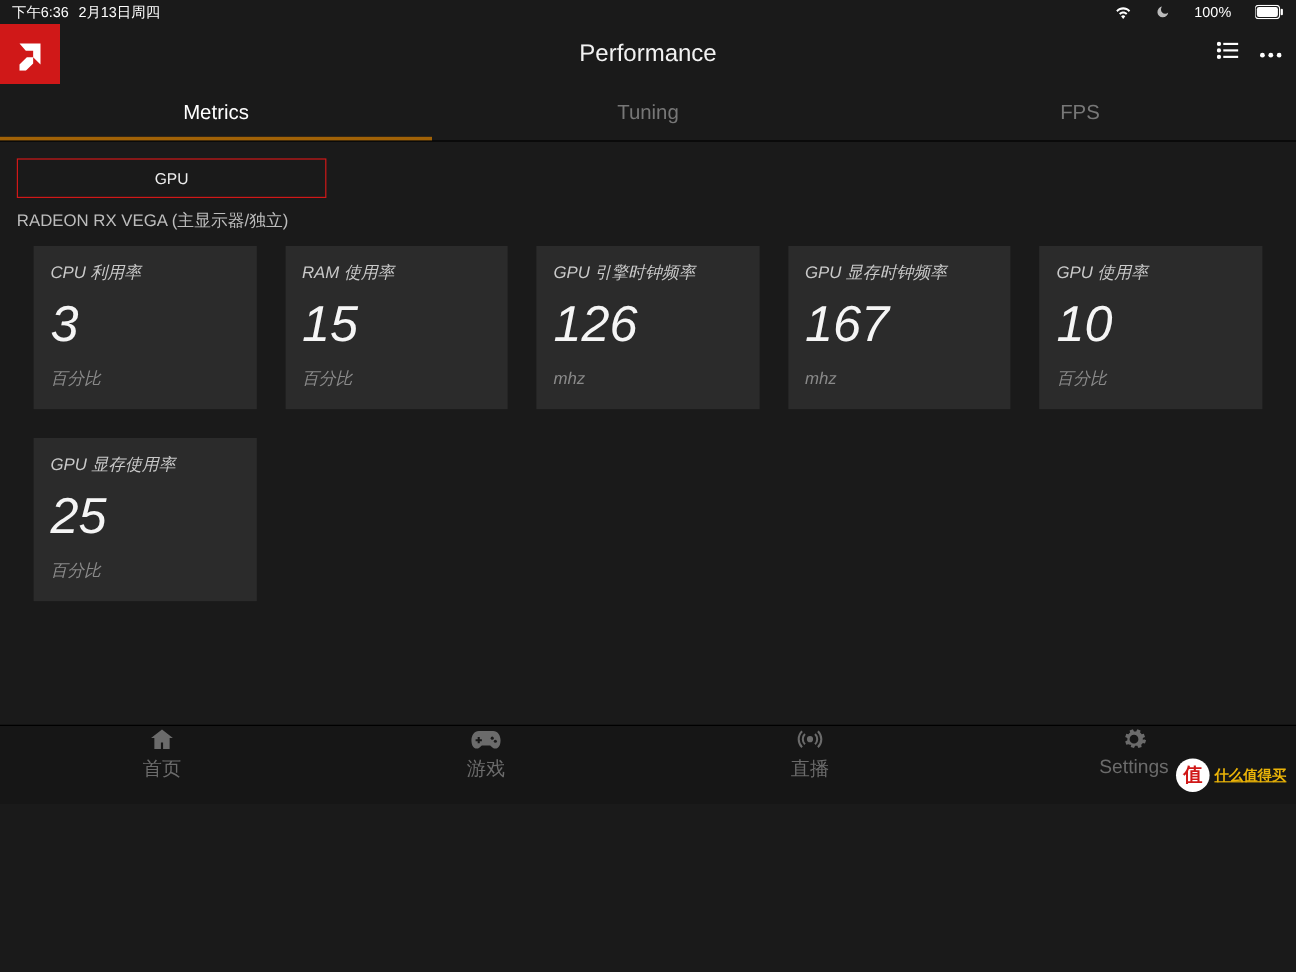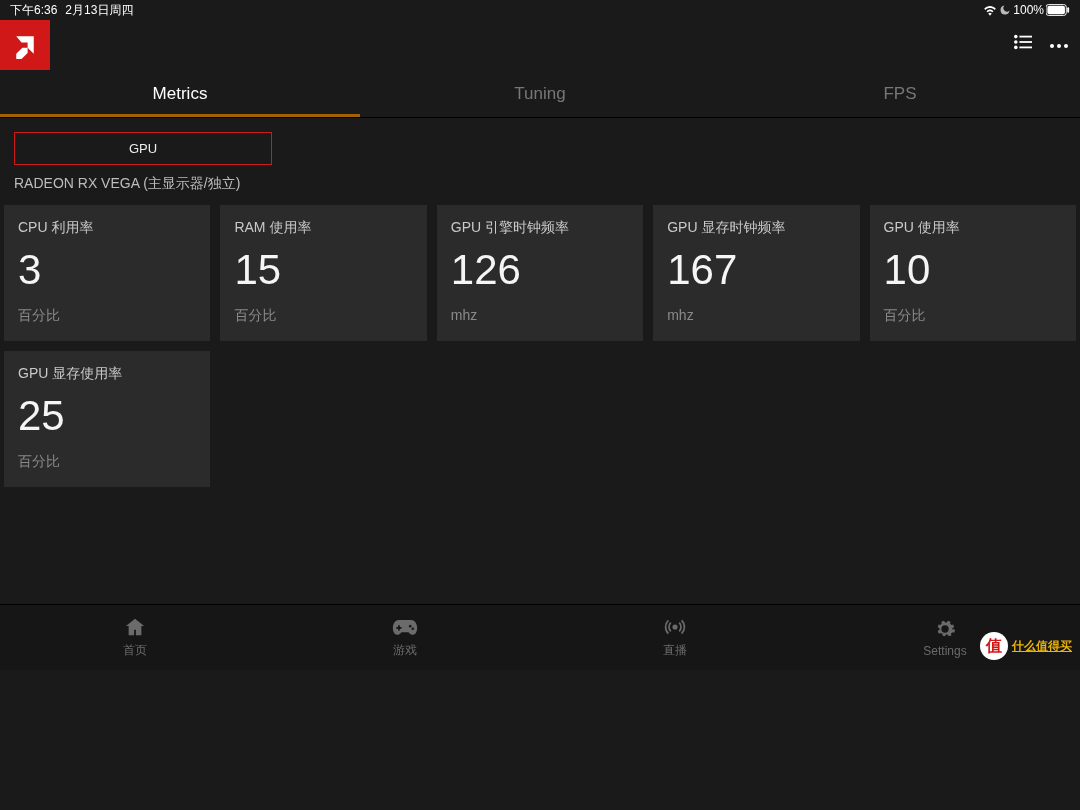--- a/index.html
+++ b/index.html
@@ -2,21 +2,21 @@
 <html><head>
 <meta charset="utf-8">
 <style>
   * { margin: 0; padding: 0; box-sizing: border-box; }
   html, body { width: 1080px; height: 810px; background: #1a1a1a; font-family: -apple-system, "Helvetica Neue", Arial, sans-serif; color: #fff; overflow: hidden; }
   .root { position: relative; width: 1080px; height: 670px; background: #1a1a1a; }
 
   
   .status-bar { height: 20px; display: flex; justify-content: space-between; align-items: center; padding: 0 10px; font-size: 12px; color: #fff; }
   .status-left { display: flex; gap: 8px; }
-  .status-right { display: flex; align-items: center; gap: 2px; text-align: center; }
+  .status-right { display: flex; align-items: center; gap: 20px; text-align: center; }
   .wifi, .moon, .battery { display: inline-flex; align-items: center; }
 
   
   .app-header { position: relative; height: 54px; }
   .logo { position: absolute; top: 0; left: 0; width: 50px; height: 50px; background: #d01818; display: flex; align-items: center; justify-content: center; }
   .title { position: absolute; left: 0; right: 0; text-align: center; top: 14px; font-size: 20px; font-weight: 500; color: #f2f2f2; }
   .hdr-actions { position: absolute; right: 12px; top: 14px; display: flex; gap: 18px; align-items: center; color: #fff; }
   .list-icon, .more-icon { cursor: pointer; }
 
   
@@ -25,29 +25,29 @@
   .tab.active { color: #fff; border-bottom: 3px solid #a16207; }
 
   
   .chip-row { padding: 14px 14px 10px; }
   .chip { display: inline-block; border: 1px solid #d01818; color: #eee; font-size: 13px; padding: 8px 0; width: 258px; text-align: center; cursor: pointer; }
 
   
   .device-label { padding: 0 14px 12px; font-size: 14px; color: #bdbdbd; }
 
   
-  .metrics { padding: 0 4px; display: grid; grid-template-columns: repeat(5, 1fr); gap: 10px; }
+  .metrics { padding: 0 28px; display: grid; grid-template-columns: repeat(5, 1fr); gap: 24px; font-style: italic; }
   .card { background: #2b2b2b; padding: 14px 14px 16px; min-height: 130px; cursor: pointer; }
   .card-title { font-size: 14px; color: #c9c9c9; font-weight: 500; margin-bottom: 10px; }
   .card-value { font-size: 42px; font-weight: 400; color: #f5f5f5; line-height: 1.1; margin-bottom: 14px; }
   .card-unit { font-size: 14px; color: #8a8a8a; }
 
   
   .bottom-nav { position: absolute; bottom: 0; left: 0; right: 0; height: 66px; background: #161616; display: flex; border-top: 1px solid #000; }
-  .nav-item { flex: 1; display: flex; flex-direction: column; align-items: center; justify-content: center; gap: 4px; color: #6b6b6b; font-size: 12px; cursor: pointer; }
+  .nav-item { flex: 1; display: flex; flex-direction: column; align-items: center; gap: 4px; color: #6b6b6b; font-size: 16px; cursor: pointer; }
   .nav-item.active { color: #fff; }
   .nav-icon { height: 22px; display: flex; align-items: center; justify-content: center; }
 
   
   .watermark { position: absolute; right: 8px; bottom: 10px; display: flex; align-items: center; gap: 4px; }
   .wm-badge { width: 28px; height: 28px; border-radius: 50%; background: #fff; color: #d01818; font-weight: 700; font-size: 16px; display: flex; align-items: center; justify-content: center; }
   .wm-text { color: #eab308; font-size: 12px; font-weight: 600; text-decoration: underline; }
 </style>
 </head>
 <body>
@@ -80,20 +80,21 @@
       </span>
     </div>
   </div>
 
   <div class="app-header">
     <div class="logo">
       <svg width="28" height="28" viewBox="0 0 32 32">
           <path d="M6 6h20v20l-7-7V13H12l-6-7z M6 26l7-7h6v6l-7 7H6v-6z" fill="#fff"></path>
         </svg>
     </div>
+    <div class="title">Performance</div>
     <div class="hdr-actions">
       <span class="list-icon">
         <svg width="18" height="16" viewBox="0 0 20 16">
             <circle cx="2" cy="2" r="2" fill="#fff"></circle>
             <rect x="6" y="1" width="14" height="2" fill="#fff"></rect>
             <circle cx="2" cy="8" r="2" fill="#fff"></circle>
             <rect x="6" y="7" width="14" height="2" fill="#fff"></rect>
             <circle cx="2" cy="14" r="2" fill="#fff"></circle>
             <rect x="6" y="13" width="14" height="2" fill="#fff"></rect>
           </svg>

